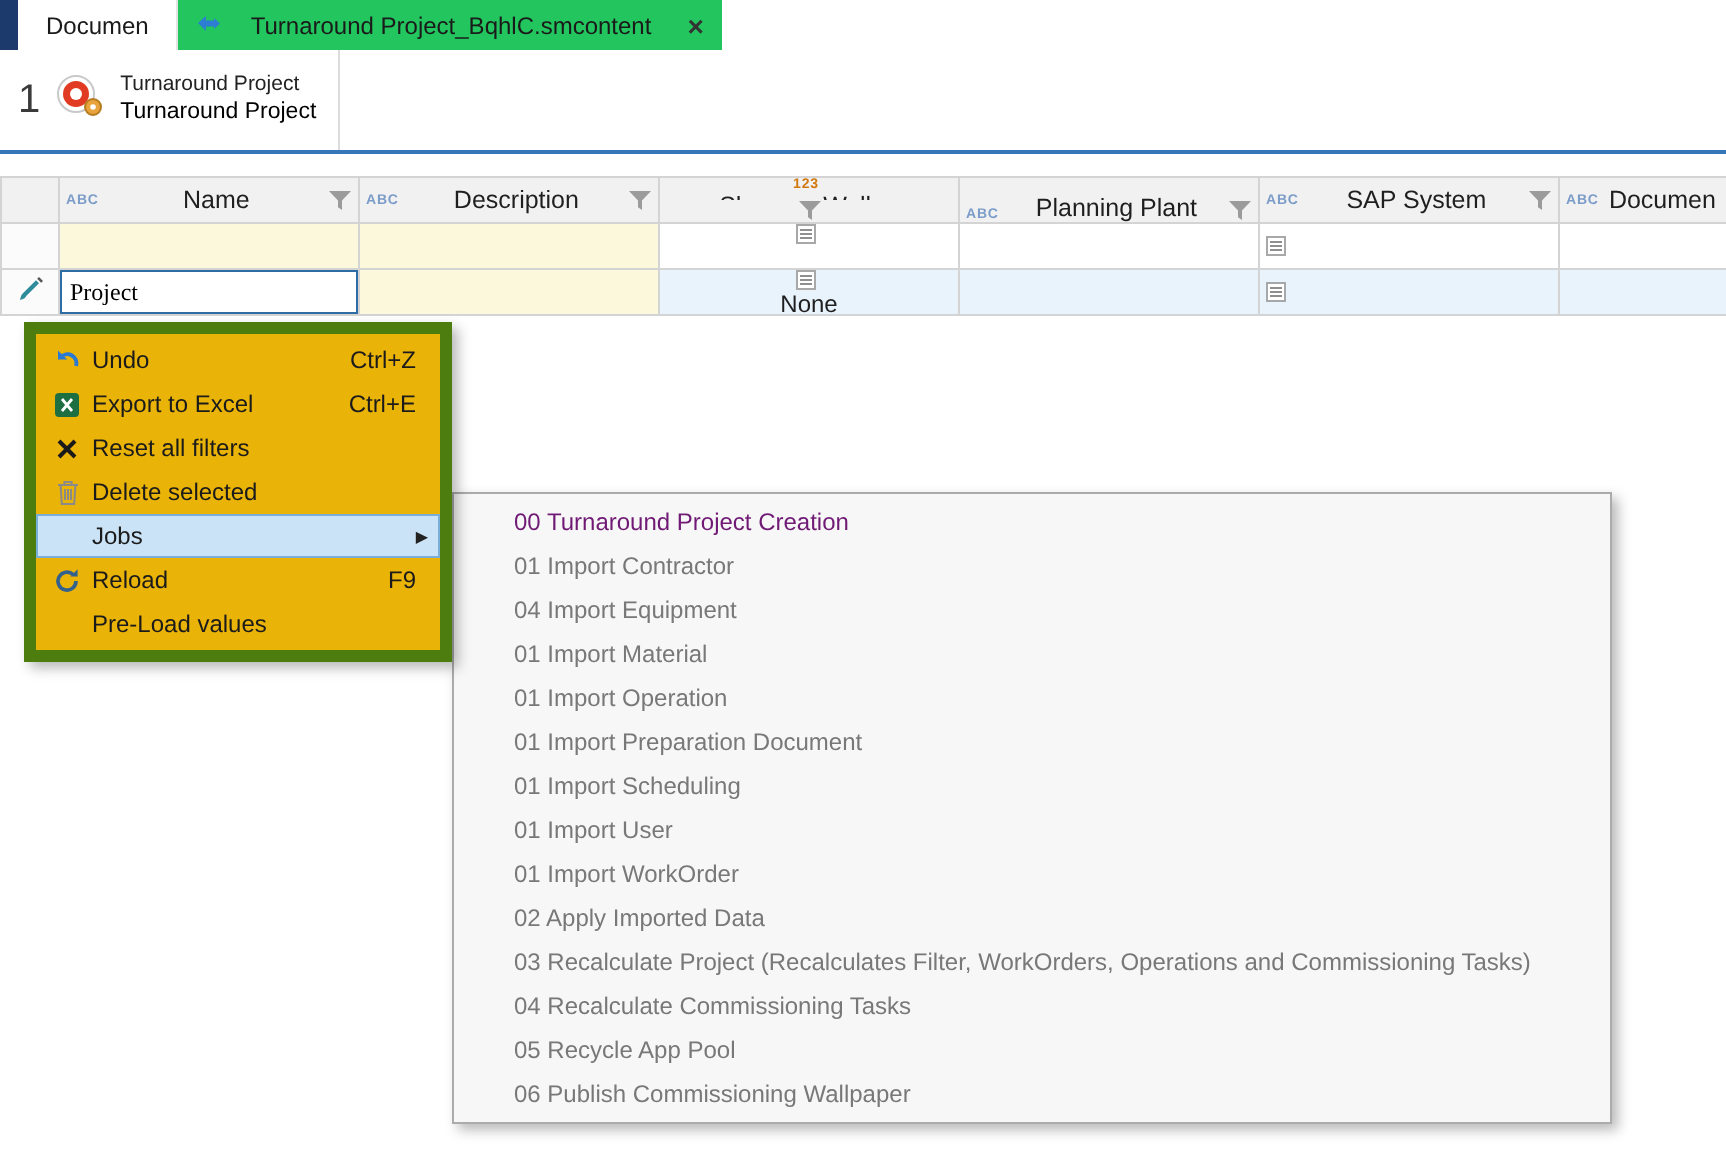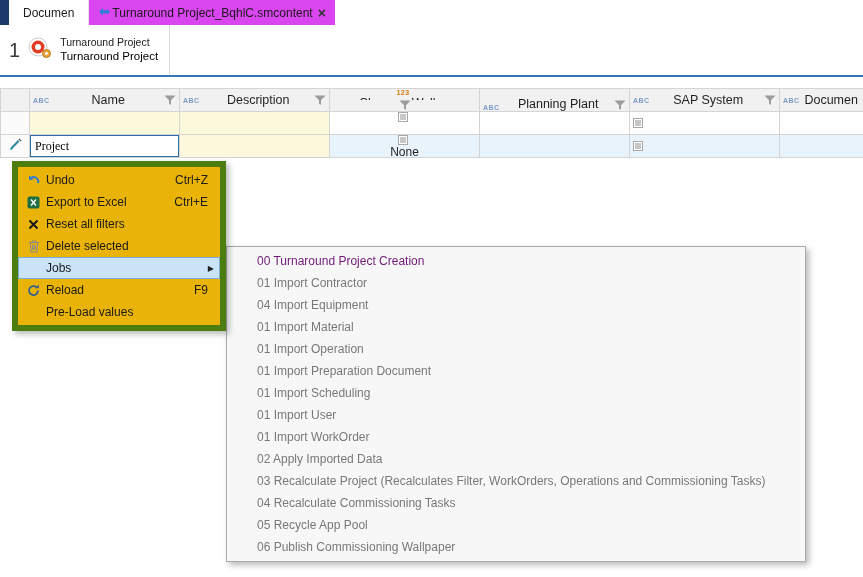--- a/index.html
+++ b/index.html
@@ -7,21 +7,21 @@
   .stage {
     position: relative; width: 863px; height: 577px;
     background: #fff; overflow: hidden;
     font-family: "Liberation Sans", sans-serif; color: #1a1a1a;
   }
 
   
   .tabbar { position:absolute; top:0; left:0; width:100%; height:25px; display:flex; align-items:stretch; background:#fff; }
   .corner-block { width:9px; background:#1d3a6d; }
   .tab { display:flex; align-items:center; padding:0 14px; font-size:12px; color:#1a1a1a; border-right:1px solid #e4e4e4; }
-  .tab.active { background:#d946ef; padding:0 9px; gap:1px; border-right:none; }
+  .tab.active { background:#22c55e; padding:0 9px; gap:14px; border-right:none; }
   .tab-icon svg { display:block; }
   .tab-close { margin-left:4px; font-size:14px; font-weight:bold; color:#333; line-height:1; }
 
   
   .record-row { position:absolute; top:25px; left:0; width:100%; height:52px; background:#fff; border-bottom:2px solid #3577b8; }
   .record-card { position:absolute; left:0; top:0; width:170px; height:100%; border-right:1px solid #dcdcdc; display:flex; align-items:center; gap:7px; padding-left:9px; }
   .rec-num { font-size:20px; color:#3a3a3a; }
   .rec-text { display:flex; flex-direction:column; line-height:1.3; }
   .rec-sub { font-size:10.5px; color:#222; }
   .rec-title { font-size:11.5px; color:#000; }

